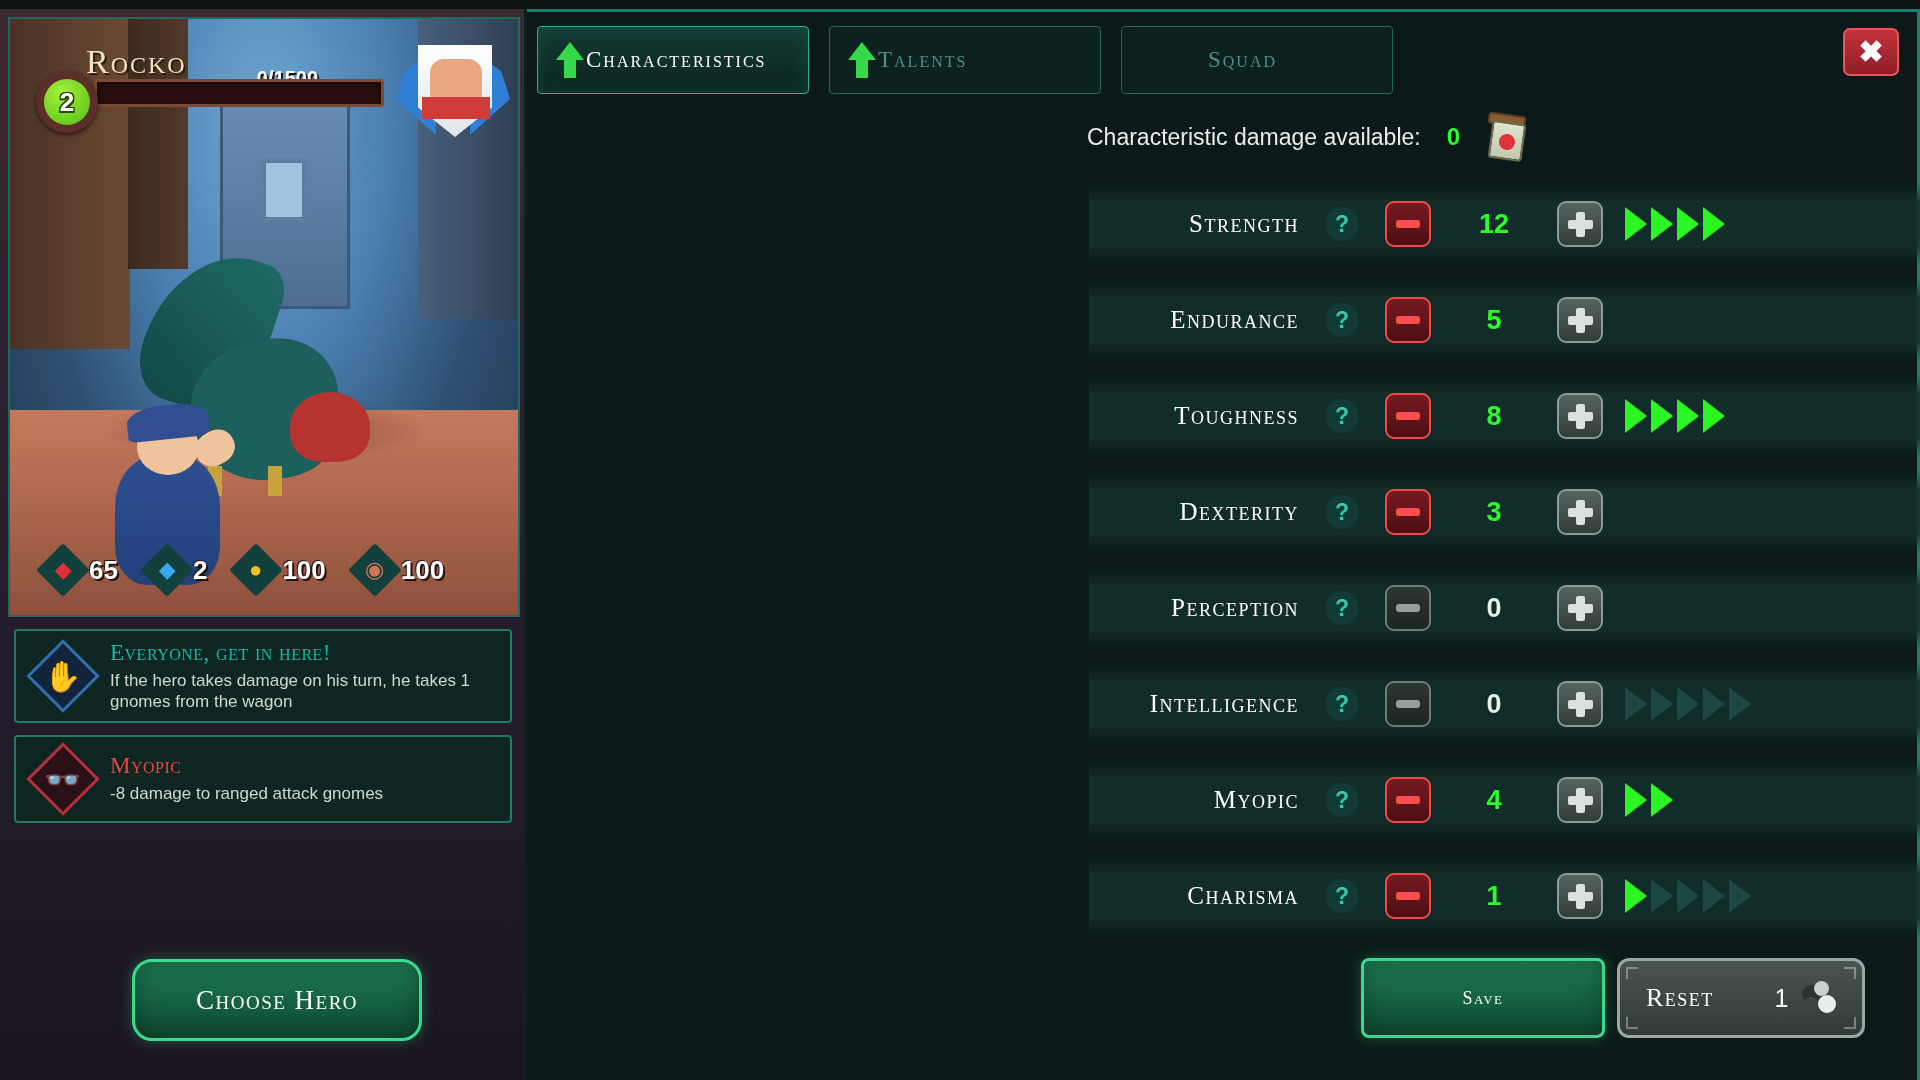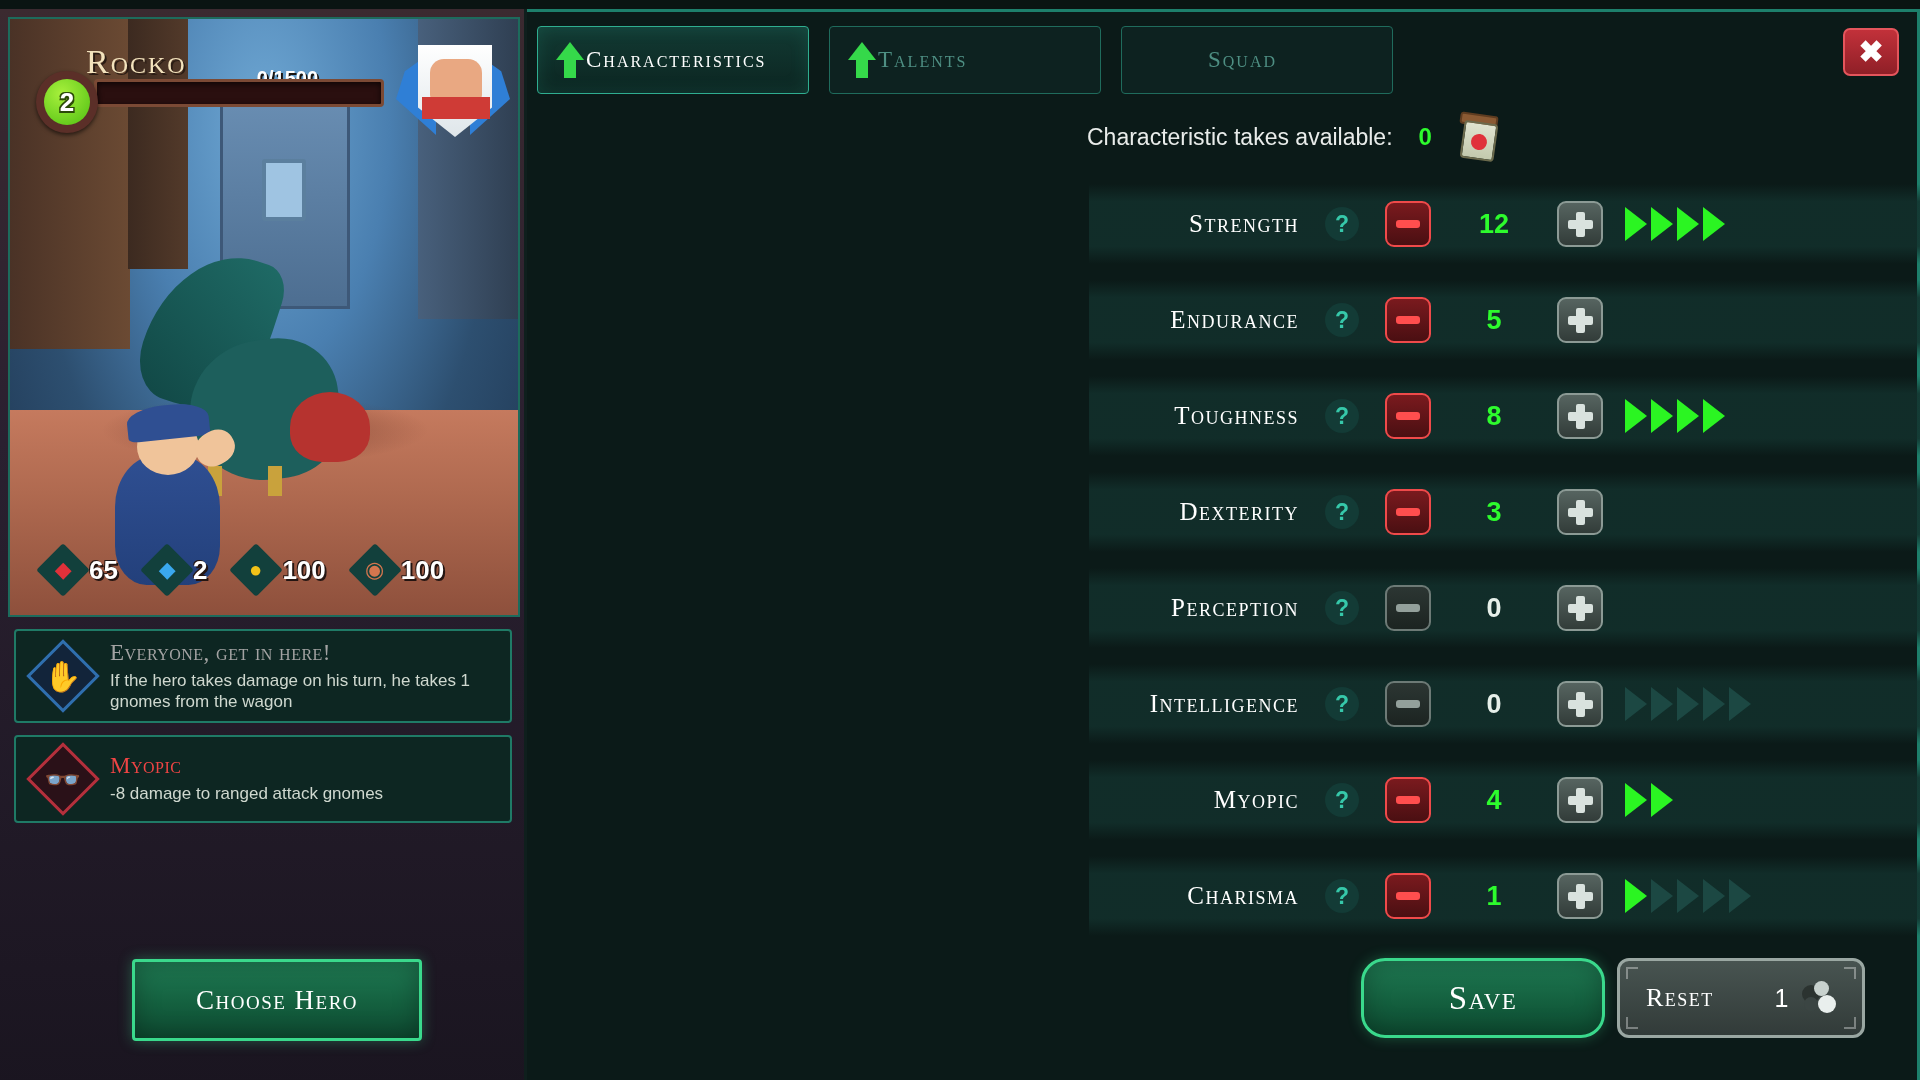--- a/index.html
+++ b/index.html
@@ -172,30 +172,30 @@
     position:absolute; left:0; top:0; width:66px; height:66px;
     display:flex; align-items:center; justify-content:center;
     font-size:30px;
   }
   .trait-body { flex:1; }
   .trait-title {
     font-family:"Liberation Serif", serif;
     font-variant: small-caps;
     font-size:23px; letter-spacing:.5px; margin-bottom:4px;
   }
-  .trait-title.blue { color:#a3a3a3; }
+  .trait-title.blue { color:#14b8a6; }
   .trait-title.red  { color:#ef4444; }
   .trait-desc { font-size:17px; color:#cfd8cf; line-height:1.25; }
 
   .choose-hero-btn {
     position:absolute; left:132px; bottom:48px;
     width:290px; height:82px;
     background: linear-gradient(180deg,#1f7a53 0%, #14603f 55%, #0e4a31 100%);
     border:3px solid #3ad98c;
-    border-radius:4px;
+    border-radius:20px;
     display:flex; align-items:center; justify-content:center;
     color:#ffffff; font-family:"Liberation Serif", serif;
     font-variant: small-caps; font-size:27px; letter-spacing:1.5px;
     box-shadow: 0 0 14px rgba(58,217,140,.35), inset 0 0 26px rgba(0,0,0,.3);
     cursor:pointer;
   }
 
   
   .right-panel {
     position:relative;
@@ -329,24 +329,24 @@
     width:0; height:0;
     border-top:17px solid transparent; border-bottom:17px solid transparent;
     border-left:22px solid #2bf522;
   }
   .arrow.off { border-left-color:#1c4843; }
 
   .save-btn {
     position:absolute; left:834px; bottom:48px;
     width:244px; height:80px;
     background: linear-gradient(180deg,#1f7a53 0%, #14603f 55%, #0d4a30 100%);
-    border:3px solid #3ad98c; border-radius:24px;
+    border:3px solid #3ad98c; border-radius:8px;
     display:flex; align-items:center; justify-content:center;
     color:#ffffff; font-family:"Liberation Serif", serif;
-    font-variant: small-caps; font-size:33px; letter-spacing:1.5px;
+    font-variant: small-caps; font-size:18px; letter-spacing:1.5px;
     box-shadow: 0 0 14px rgba(58,217,140,.3), inset 0 0 26px rgba(0,0,0,.28);
     cursor:pointer;
   }
   .reset-btn {
     position:absolute; right:52px; bottom:48px;
     width:248px; height:80px;
     background: linear-gradient(180deg,#485451,#323b39);
     border:3px solid #9aa7a2; border-radius:12px;
     display:flex; align-items:center; justify-content:space-between;
     padding: 0 24px 0 26px;
@@ -489,21 +489,21 @@
       <div class="tab">
         <div class="tab-label" style="margin-left:68px">Squad</div>
       </div>
     </div>
 
     <div class="close-btn">
       <span>✖</span>
     </div>
 
     <div class="points-row">
-      <div class="points-label">Characteristic takes available:</div>
+      <div class="points-label">Characteristic damage available:</div>
       <div class="points-value">0</div>
       <div class="potion-icon">
         <div class="potion-lid"></div>
         <div class="potion-jar"></div>
         <div class="potion-berry"></div>
       </div>
     </div>
 
     <div class="stats" id="stats-container">
         <div class="stat-row">

